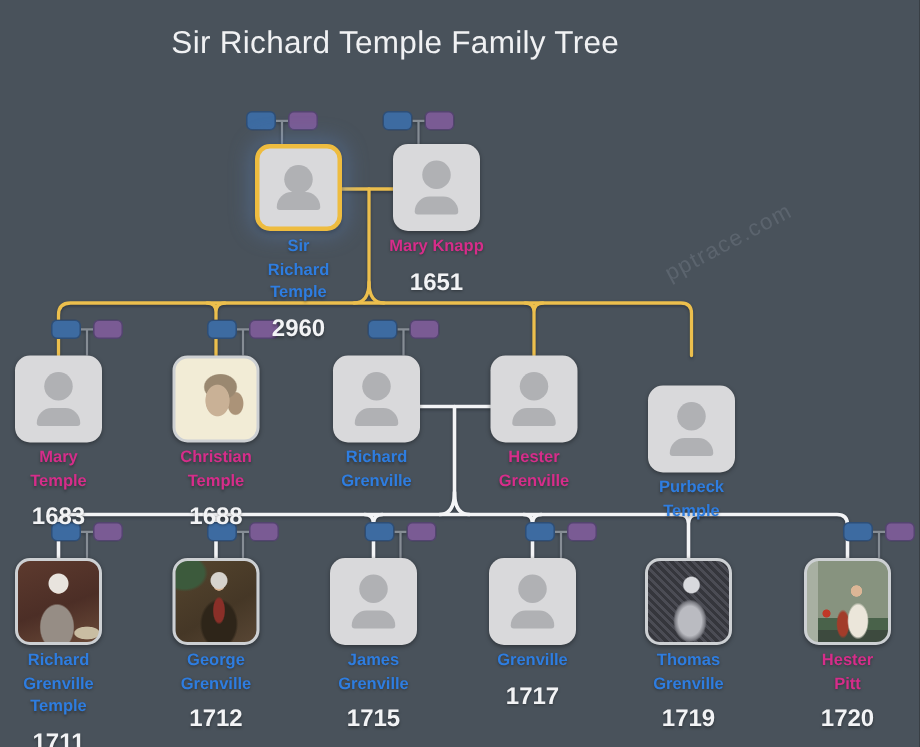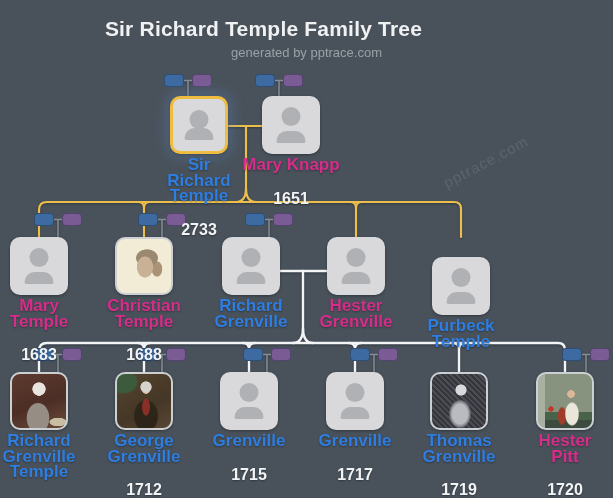--- a/index.html
+++ b/index.html
@@ -5,21 +5,21 @@
   :root{
     --bg:#49525b; --male:#2e7de0; --female:#d62d8a; --year:#f2f3f5;
     --title:#f0f1f3; --subtitle:#9aa0a6; --gold:#ecbf4d; --silver:#f3f4f6;
     --stub:#868d95; --father:#3d6ba1; --mother:#7a5b94;
     --ph:#d9d9db; --sil:#b0b1b4; --sel:#eebc3f;
   }
   html,body{margin:0;padding:0;}
   body{background:#222;font-family:"Liberation Sans",sans-serif;}
   .stage{position:relative;width:613px;height:498px;background:var(--bg);overflow:hidden;}
   .title{position:absolute;left:0;top:17px;width:527px;text-align:center;
-    font-size:21px;font-weight:700;color:var(--title);letter-spacing:.2px;}
+    font-size:21px;font-weight:400;color:var(--title);letter-spacing:.2px;}
   .subtitle{position:absolute;left:0;top:45px;width:613px;text-align:center;
     font-size:13px;color:var(--subtitle);}
   .watermark{position:absolute;left:424px;top:186px;width:140px;text-align:center;
     font-size:15px;letter-spacing:1px;color:rgba(205,215,225,0.14);
     transform:rotate(-28deg);transform-origin:left center;pointer-events:none;z-index:5;}
   svg.connectors{position:absolute;left:0;top:0;z-index:1;
     filter:drop-shadow(0 1px 1px rgba(15,20,28,.45));}
   svg .gray{stroke:var(--stub);stroke-width:1.5;fill:none;}
   svg .gold{stroke:var(--gold);stroke-width:2.2;fill:none;stroke-linecap:round;}
   svg .silver{stroke:var(--silver);stroke-width:2.4;fill:none;stroke-linecap:round;}
@@ -56,38 +56,37 @@
     radial-gradient(ellipse 14px 18px at 28px 40px,#babbc1 55%,#77787f 72%,rgba(119,120,127,0) 80%),
     repeating-linear-gradient(45deg,#35363c 0 2px,#4b4c54 2px 4px);}
   .p-hester-pitt{background:
     radial-gradient(circle 4px at 33px 20px,#dcb696 90%,rgba(220,182,150,0) 100%),
     radial-gradient(ellipse 10px 17px at 34px 40px,#ebe6da 62%,rgba(235,230,218,0) 72%),
     radial-gradient(ellipse 6px 13px at 24px 42px,#a23c2a 60%,rgba(162,60,42,0) 75%),
     radial-gradient(circle 3px at 13px 35px,#c03828 80%,rgba(192,56,40,0) 100%),
     linear-gradient(90deg,#a8b0a2 0 7px,rgba(168,176,162,0) 7px),
     linear-gradient(180deg,#87937f 0 38px,#49624a 38px 46px,#3d4a3e 46px);}
   .pname{position:relative;left:50%;transform:translateX(-50%);width:130px;text-align:center;
-    margin-top:3px;font-size:17px;font-weight:bold;line-height:15.5px;
+    margin-top:3px;font-size:11px;font-weight:bold;line-height:15.5px;
     text-shadow:0 1px 2px rgba(0,0,0,.35);}
   .pname.male{color:var(--male);} .pname.female{color:var(--female);}
   .pyear{position:relative;left:50%;transform:translateX(-50%);width:130px;text-align:center;
-    font-size:16px;font-weight:600;color:var(--year);line-height:17px;margin-top:17px;
+    font-size:16px;font-weight:600;color:var(--year);line-height:17px;margin-top:7px;
     text-shadow:0 1px 2px rgba(0,0,0,.35);}
   .chips{position:absolute;width:48px;height:13px;z-index:3;}
   .chip{position:absolute;top:0;width:20px;height:13px;border-radius:4px;
     border:1px solid rgba(25,35,55,.4);box-sizing:border-box;cursor:pointer;}
   .chip.f{left:0;background:var(--father);}
   .chip.m{left:28px;background:var(--mother);}
 </style>
 </head>
 <body>
 
 <div class="stage">
   <div class="title">Sir Richard Temple Family Tree</div>
-  <div class="subtitle">generated by pptrace.com</div>
 
   <svg class="connectors" width="613" height="498" viewBox="0 0 613 498">
 
     <path class="gray" d="
       M184 80.5 H192 M188 80.5 V97
       M275 80.5 H283 M279 80.5 V96
       M54 219.5 H62 M58 219.5 V237
       M158 219.5 H166 M162 219.5 V237
       M265 219.5 H273 M269 219.5 V237
       M54 354.5 H62 M58 354.5 V372
@@ -118,21 +117,21 @@
   </svg>
 
   <div id="people">
       <div class="person" style="left: 170px; top: 96px;">
         <div class="photo placeholder selected"></div>
         <div class="pname male">
           <div>Sir</div>
           <div>Richard</div>
           <div>Temple</div>
         </div>
-        <div class="pyear">2733</div>
+        <div class="pyear">2960</div>
       </div>
       <div class="chips" style="left: 164px; top: 74px;">
         <span class="chip f"></span>
         <span class="chip m"></span>
       </div>
       <div class="person" style="left: 262px; top: 96px;">
         <div class="photo placeholder"></div>
         <div class="pname female">
           <div>Mary Knapp</div>
         </div>
@@ -212,20 +211,21 @@
         </div>
         <div class="pyear">1712</div>
       </div>
       <div class="chips" style="left: 138px; top: 348px;">
         <span class="chip f"></span>
         <span class="chip m"></span>
       </div>
       <div class="person" style="left: 220px; top: 372px;">
         <div class="photo placeholder"></div>
         <div class="pname male">
+          <div>James</div>
           <div>Grenville</div>
         </div>
         <div class="pyear">1715</div>
       </div>
       <div class="chips" style="left: 243px; top: 348px;">
         <span class="chip f"></span>
         <span class="chip m"></span>
       </div>
       <div class="person" style="left: 326px; top: 372px;">
         <div class="photo placeholder"></div>

